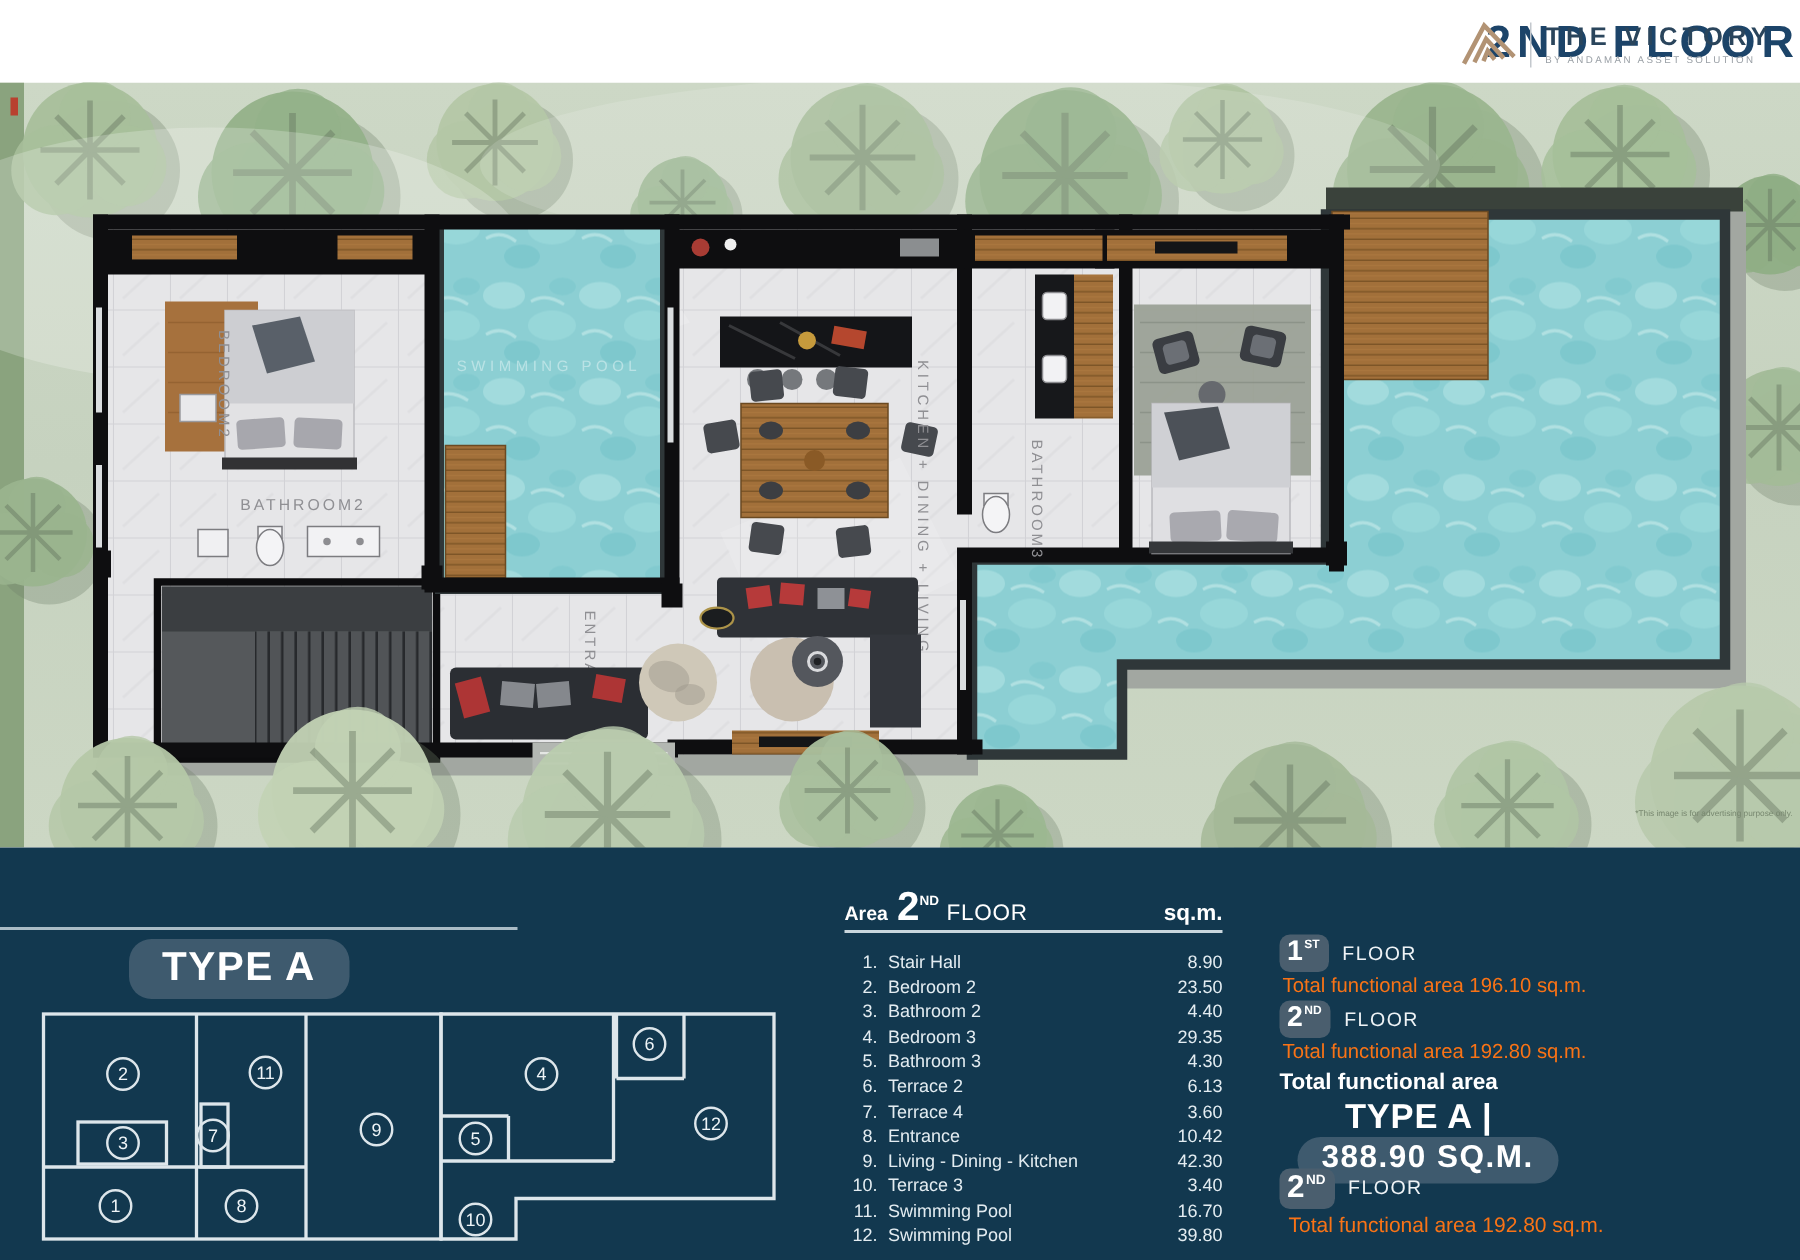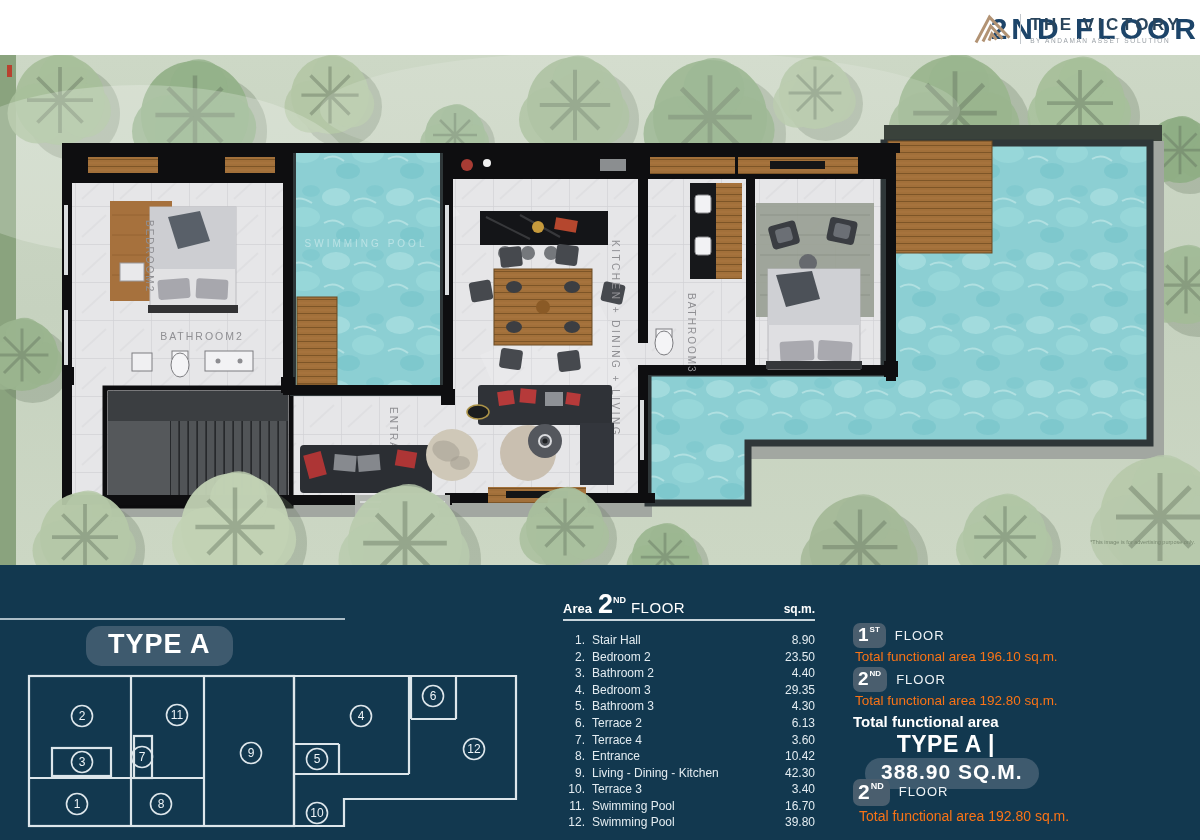--- a/index.html
+++ b/index.html
@@ -23,21 +23,21 @@
       padding:3px 22px 6px;font-size:27px;font-weight:bold;letter-spacing:1px;color:#fff;}
   .diagram{position:absolute;left:24px;top:106px;}
   
   .area-table{position:absolute;left:563px;top:28px;width:252px;}
   .tbl-head{display:flex;align-items:baseline;border-bottom:2px solid #c9d6dd;padding-bottom:3px;}
   .tbl-head .a{font-size:13px;font-weight:bold;}
   .tbl-head .n{font-size:27px;font-weight:bold;margin-left:6px;line-height:22px;}
   .tbl-head .o{font-size:9px;font-weight:bold;position:relative;top:-10px;}
   .tbl-head .f{font-size:15px;margin-left:5px;letter-spacing:.5px;}
   .tbl-head .sp{flex:1;}
-  .tbl-head .u{font-size:12px;font-weight:bold;}
+  .tbl-head .u{font-size:15px;font-weight:bold;}
   .tbl-rows{margin-top:11px;}
   .trow{display:flex;height:16.55px;font-size:12px;color:#e3ecf1;align-items:center;}
   .trow .no{width:22px;text-align:right;}
   .trow .nm{margin-left:7px;}
   .trow .sp{flex:1;}
   .trow .ar{text-align:right;}
   
   .sum{position:absolute;left:853px;top:0;width:340px;}
   .badge-row{position:absolute;display:flex;align-items:flex-start;}
   .fl-badge{display:inline-flex;align-items:flex-start;background:#4a5e6e;border-radius:7px;

